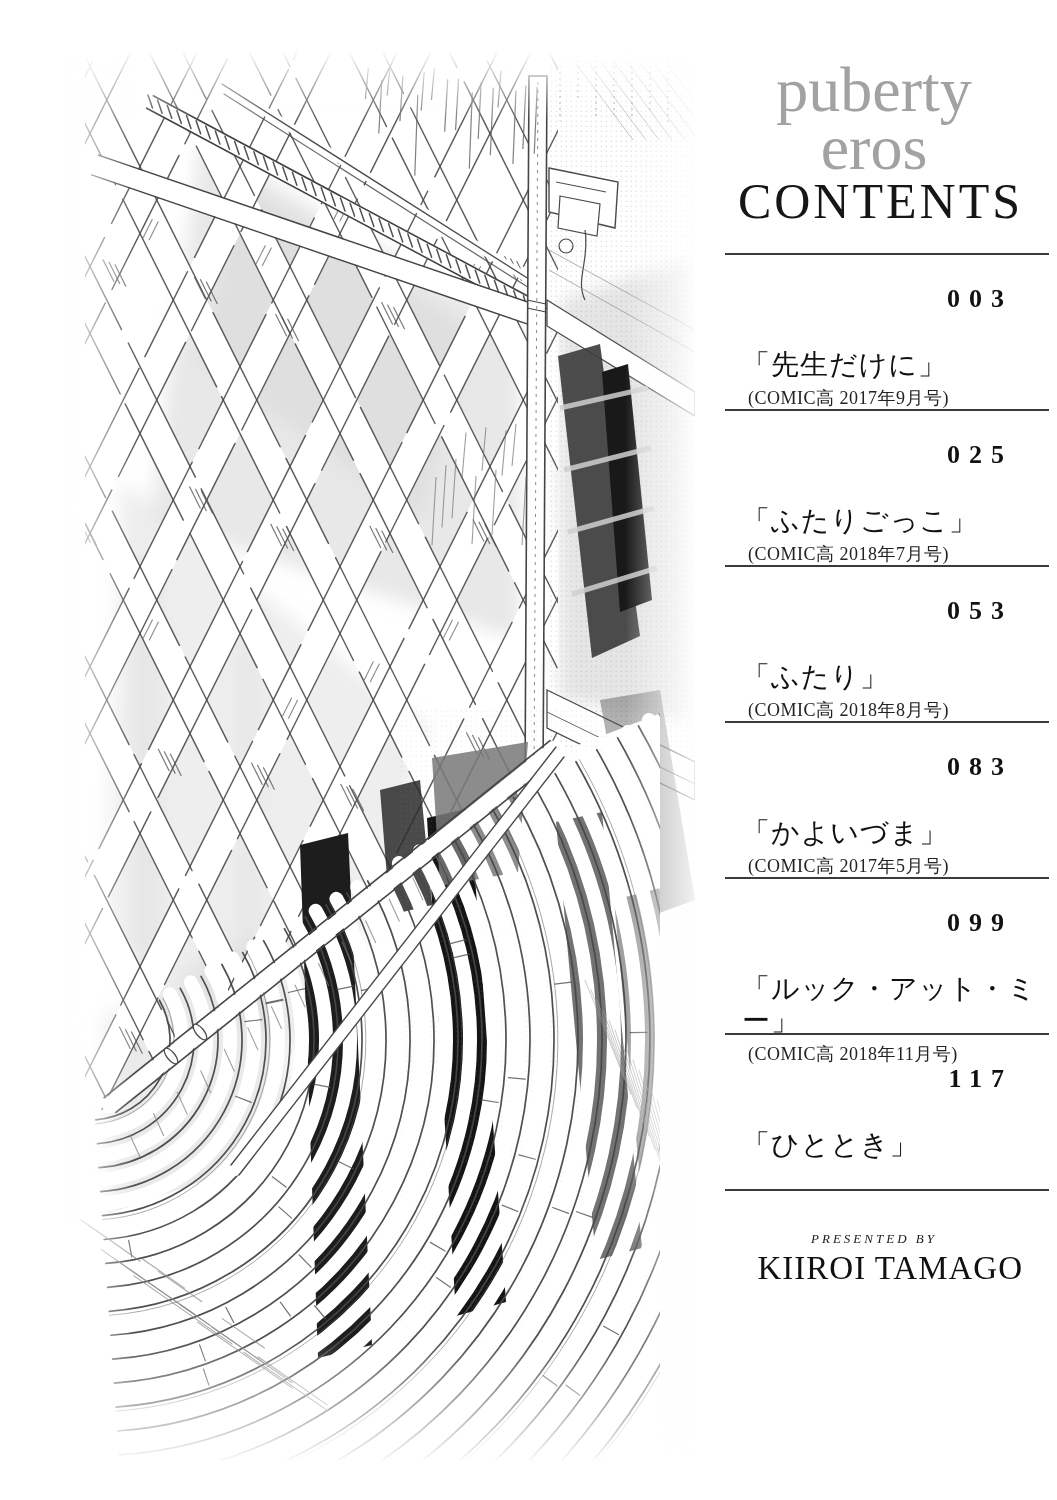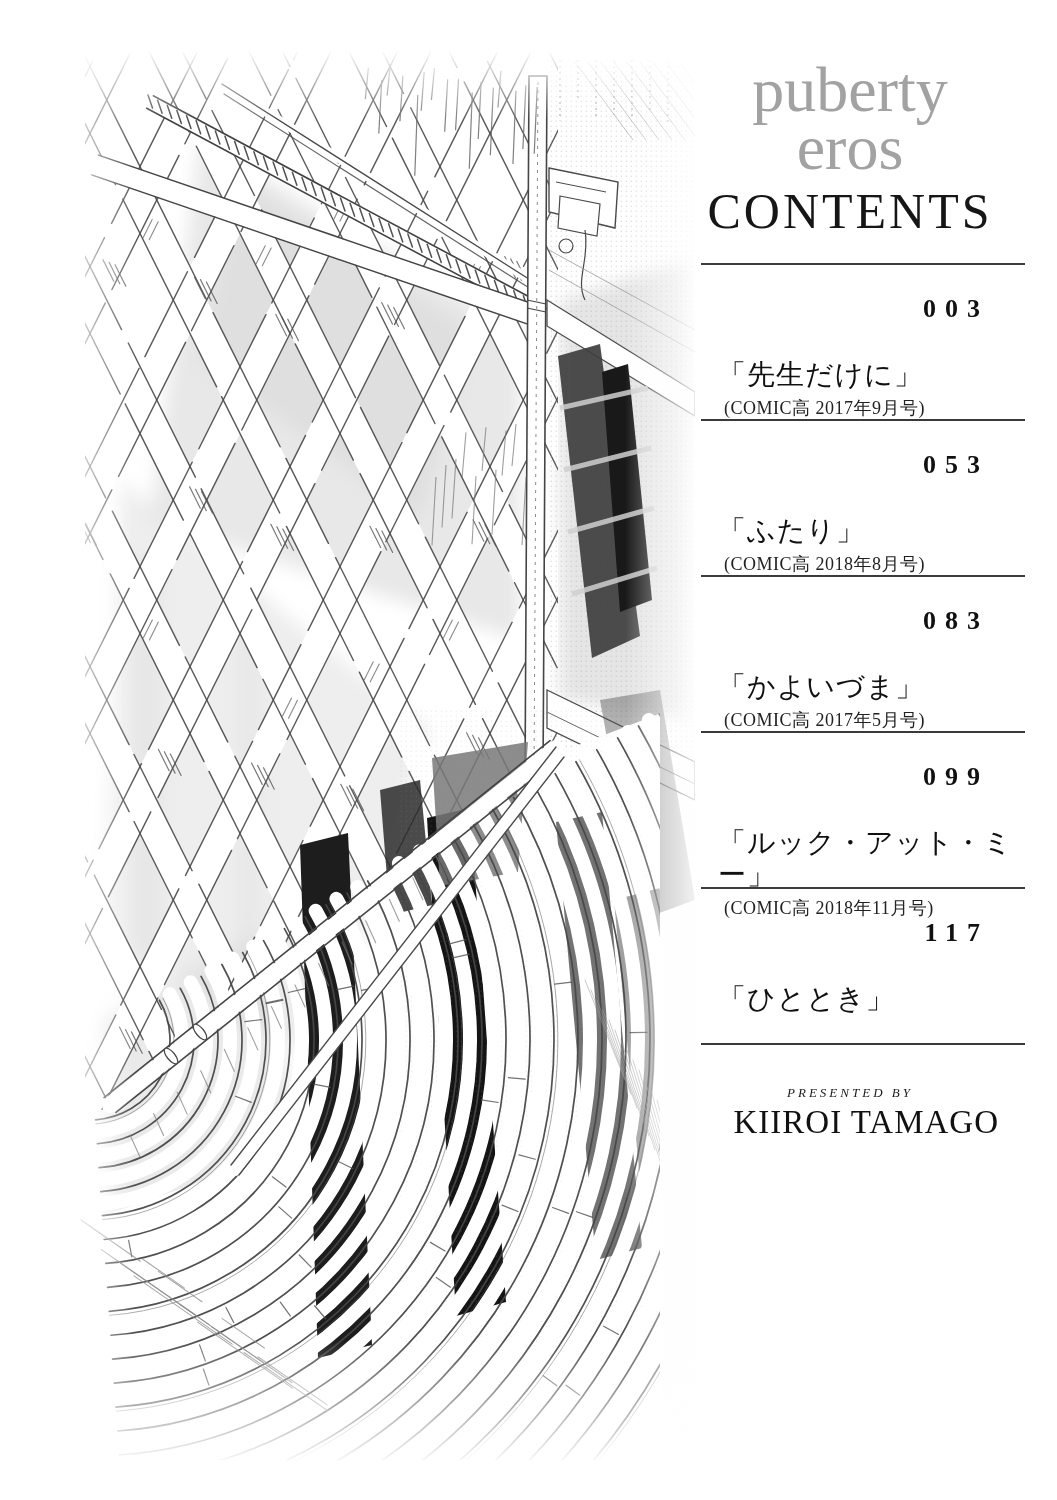--- a/index.html
+++ b/index.html
@@ -2,26 +2,26 @@
 <html><head>
 <meta charset="utf-8">
 <style>
   html,body{margin:0;padding:0;}
   body{
     width:1057px;height:1500px;position:relative;overflow:hidden;
     background:#ffffff;color:#1d1d1d;
     font-family:"Liberation Serif","DejaVu Serif",serif;
   }
   #illo{position:absolute;left:0;top:0;}
-  #contents{position:absolute;left:701px;top:0;width:324px;}
+  #contents{position:absolute;left:725px;top:0;width:324px;}
   .header{margin-top:58px;text-align:center;padding-right:26px;}
   .series-line{font-size:64px;color:#a2a2a2;letter-spacing:0px;}
   .series-line.l1{line-height:64px;}
   .series-line.l2{line-height:52px;}
-  .contents-label{font-size:50px;line-height:54px;margin-top:10px;letter-spacing:3px;color:#161616;}
+  .contents-label{font-size:50px;line-height:54px;letter-spacing:3px;color:#161616;text-align:right;}
   .toc{margin-top:25px;}
   .entry{height:156px;border-top:2px solid #3a3a3a;box-sizing:border-box;}
   .num{font-size:26px;font-weight:700;letter-spacing:9px;text-align:right;padding-right:36px;margin-top:31px;line-height:26px;color:#111;}
   .jtitle{font-size:28px;font-weight:400;padding-left:17px;margin-top:37px;line-height:32px;letter-spacing:1px;color:#111;}
   .jsource{font-size:18px;padding-left:23px;margin-top:7px;line-height:20px;letter-spacing:0.5px;color:#222;}
   .footer{border-top:2px solid #3a3a3a;text-align:center;padding-right:26px;}
   .presented{font-size:13px;letter-spacing:3px;margin-top:41px;line-height:14px;color:#1a1a1a;font-style:italic;}
   .artist{font-size:33px;margin-top:4px;line-height:36px;letter-spacing:1px;color:#111;text-align:right;}
 </style>
 </head>
@@ -536,20 +536,25 @@
     <div class="contents-label">CONTENTS</div>
   </div>
 
   <div class="toc">
     <div class="entry">
       <div class="num">003</div>
       <div class="jtitle">「先生だけに」</div>
       <div class="jsource">(COMIC高 2017年9月号)</div>
     </div>
     <div class="entry">
+      <div class="num">025</div>
+      <div class="jtitle">「ふたりごっこ」</div>
+      <div class="jsource">(COMIC高 2018年7月号)</div>
+    </div>
+    <div class="entry">
       <div class="num">053</div>
       <div class="jtitle">「ふたり」</div>
       <div class="jsource">(COMIC高 2018年8月号)</div>
     </div>
     <div class="entry">
       <div class="num">083</div>
       <div class="jtitle">「かよいづま」</div>
       <div class="jsource">(COMIC高 2017年5月号)</div>
     </div>
     <div class="entry">

